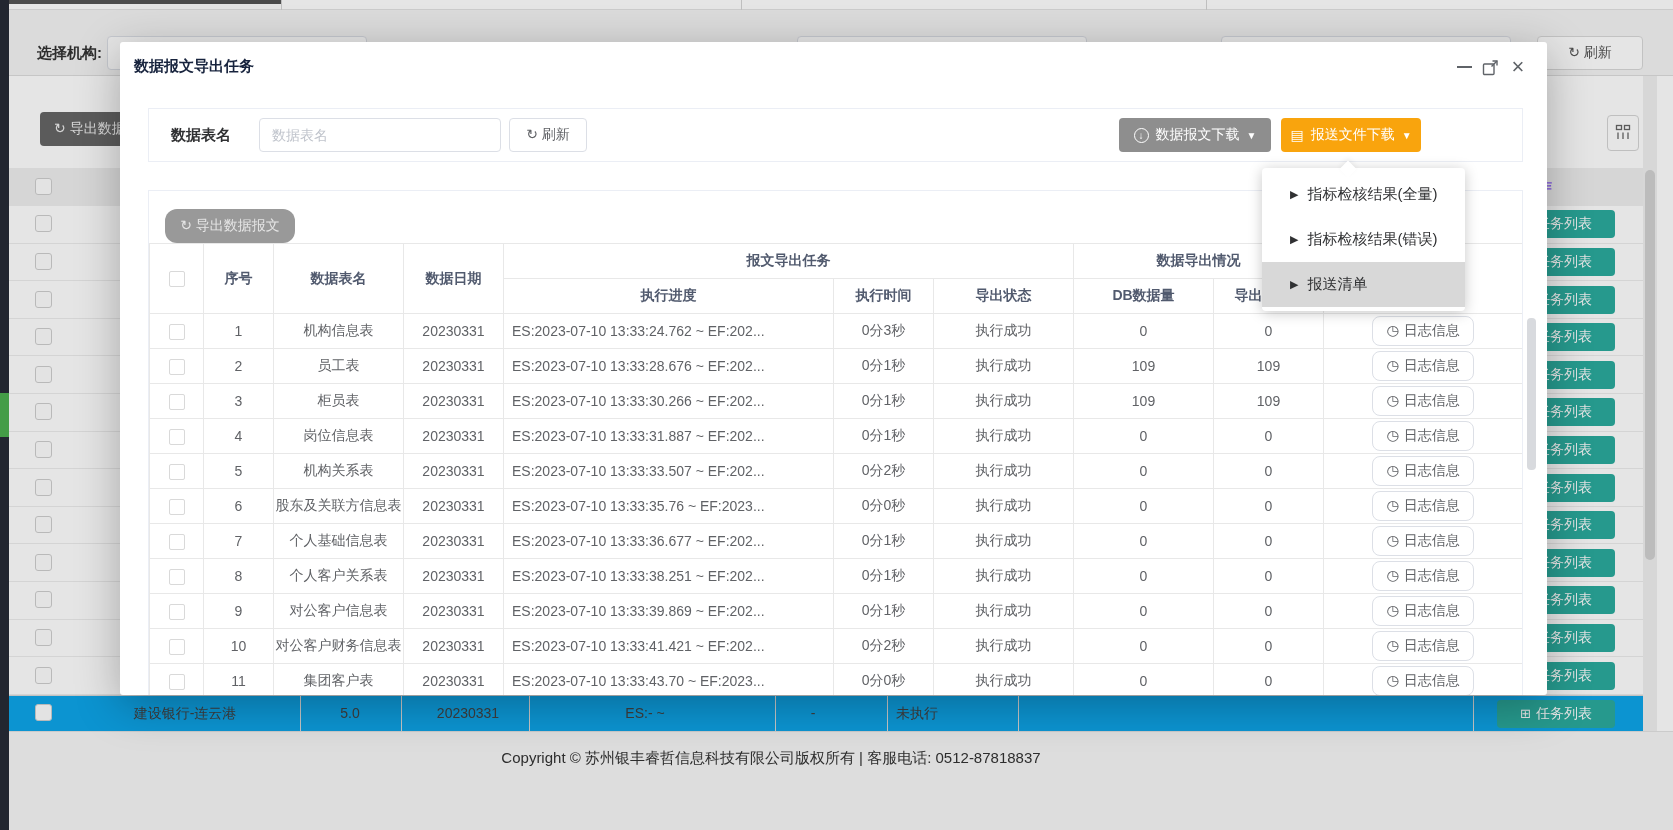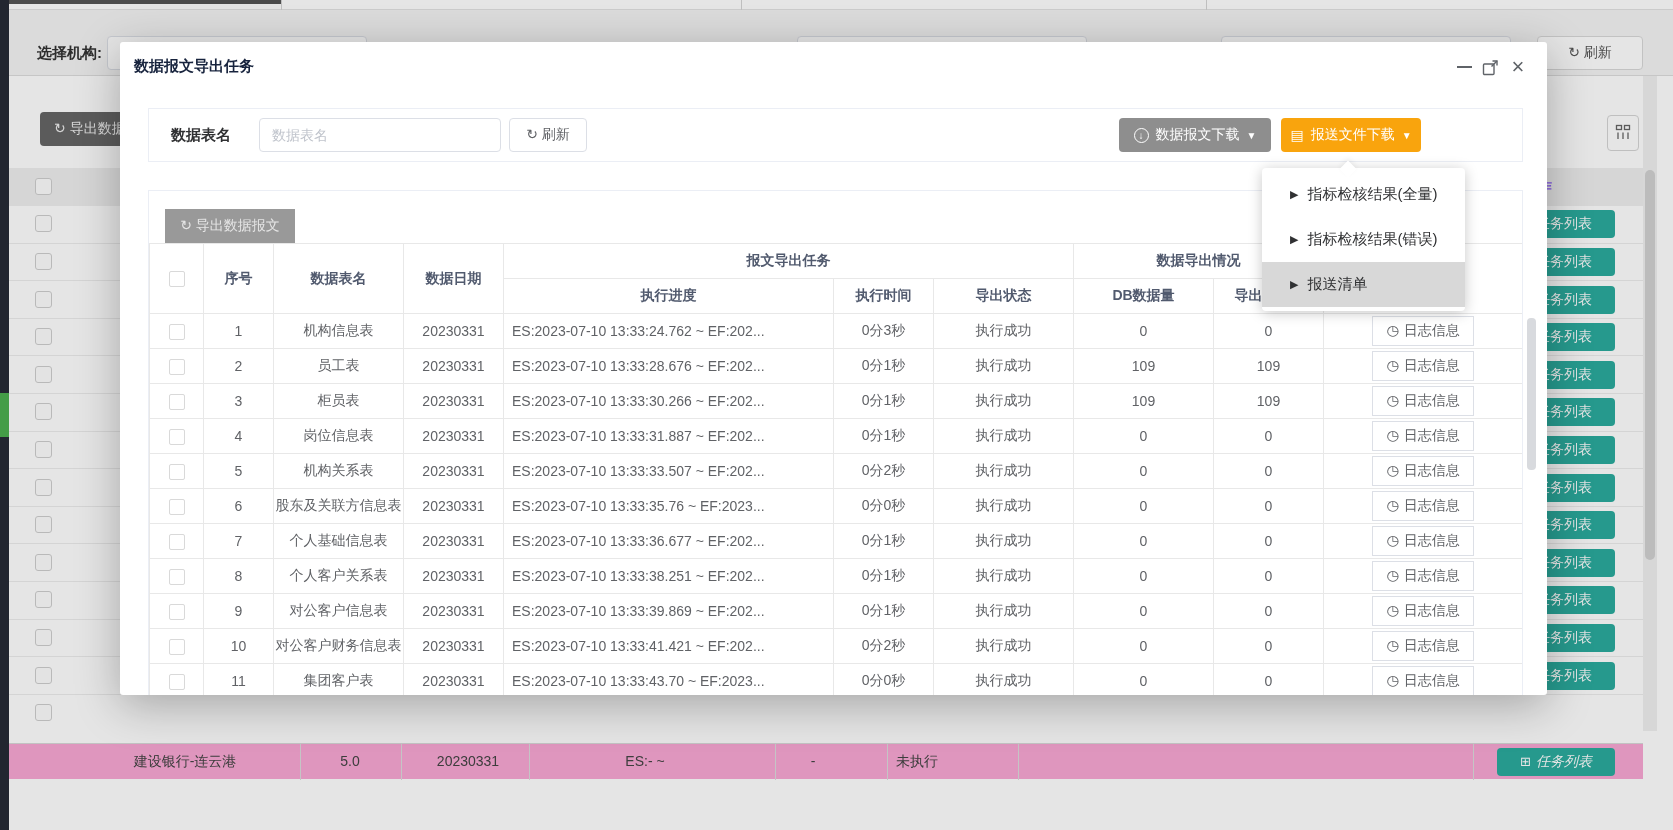--- a/index.html
+++ b/index.html
@@ -28,25 +28,25 @@
   .bg-thead { position:absolute; left:0; top:92px; width:1634px; height:38px; background:#efefef; }
   .bg-op { position:absolute; left:1515px; top:10px; width:90px; font-size:14px; font-weight:bold; color:#8b5cf6; text-align:left; }
   .bg-cb { display:inline-block; width:17px; height:17px; border:1px solid #cfcfcf; border-radius:3px; background:#fdfdfd; }
   .bg-thead .bg-cb { position:absolute; left:26px; top:10px; }
   .bg-rows { position:absolute; left:0; top:130px; width:1634px; height:489px; display:flex; flex-direction:column; }
   .bg-row { position:relative; flex:1; border-bottom:1px solid #ececec; }
   .bg-row .bg-cb { position:absolute; left:26px; top:50%; margin-top:-9px; }
   .task-btn { position:absolute; left:1488px; top:50%; margin-top:-14px; width:118px; height:28px; background:#2bab9d; color:#fff; border:none; border-radius:4px; font-size:14px; cursor:pointer; font-family:inherit; white-space:nowrap; }
   .task-btn .g { margin-right:5px; font-size:13px; }
 
-  .bg-bottom-row { position:absolute; left:0; top:619px; width:1634px; height:36px; background:#f9a8d4; border-top:1px solid #d8d8d8; font-size:14px; color:#444;margin-top:48px; }
+  .bg-bottom-row { position:absolute; left:0; top:619px; width:1634px; height:36px; background:#0ea5e9; border-top:1px solid #d8d8d8; font-size:14px; color:#444; }
   .bcell { position:absolute; top:9px; transform:translateX(-50%); white-space:nowrap; }
   .vline { position:absolute; top:0; width:1px; height:36px; background:#dcdcdc; }
   .pill { position:absolute; left:1041px; top:7px; width:402px; height:21px; background:#d2d2d2; border-radius:11px; color:#fff; font-size:12px; line-height:21px; padding-left:10px; }
-  .bg-bottom-row .task-btn { top:4px; margin-top:0;font-style:italic; }
+  .bg-bottom-row .task-btn { top:4px; margin-top:0; }
 
   .bg-scroll { position:absolute; left:1643px; top:76px; width:14px; height:655px; background:#f0f0f0; }
   .bg-thumb { position:absolute; left:2px; top:94px; width:10px; height:390px; background:#d2d2d2; border-radius:5px; }
 
   .bg-footer { position:absolute; left:9px; top:731px; width:1664px; height:99px; background:#f6f6f6; border-top:1px solid #e3e3e3; text-align:center; padding:17px 140px 0 0; font-size:15px; color:#333; }
 
   
   .overlay { position:absolute; inset:0; background:rgba(0,0,0,0.10); z-index:10; }
 
   
@@ -63,29 +63,29 @@
   .s-input::placeholder { color:#c0c4cc; }
   .s-refresh { position:absolute; left:360px; top:9px; width:78px; height:34px; background:#fff; border:1px solid #dcdfe6; border-radius:4px; font-size:14px; color:#606266; cursor:pointer; font-family:inherit; }
   .dl-btn { position:absolute; top:9px; height:34px; border:none; border-radius:4px; color:#fff; font-size:14px; cursor:pointer; font-family:inherit;
             display:flex; align-items:center; justify-content:center; gap:7px; }
   .dl-gray { left:970px; width:152px; background:#8e8e8e; }
   .dl-orange { left:1132px; width:140px; background:#f9a40d; }
   .circ-dl { display:inline-flex; width:15px; height:15px; border:1px solid #fff; border-radius:50%; font-size:10px; align-items:center; justify-content:center; }
   .caret { font-size:10px; }
 
   .m-table-panel { position:absolute; left:28px; top:148px; width:1375px; height:505px; border:1px solid #ebeef5; border-bottom:none; overflow:hidden; }
-  .m-export-btn { position:absolute; left:16px; top:18px; width:130px; height:34px; background:#999; color:#e5e5e5; border:none; border-radius:0; font-size:14px; font-family:inherit; cursor:not-allowed; }
+  .m-export-btn { position:absolute; left:16px; top:18px; width:130px; height:34px; background:#999; color:#e5e5e5; border:none; border-radius:12px; font-size:14px; font-family:inherit; cursor:not-allowed; }
   .mtab { position:absolute; left:0; top:52px; width:1373px; border-collapse:collapse; table-layout:fixed; }
   .mtab th,.mtab td { border:1px solid #e8e8e8; height:35px; font-size:14px; color:#606266; text-align:center; padding:0; overflow:hidden; white-space:nowrap; }
   .mtab th { color:#515a6e; font-weight:bold; }
   th.h-out { padding-right:40px; }
   td.c-prog { text-align:left; padding:0 8px; }
   .status-ok { color:#47a445; }
   .m-cb { display:inline-block; width:16px; height:16px; border:1px solid #d9d9d9; border-radius:2px; background:#fff; vertical-align:middle; }
-  .log-btn { height:30px; padding:0 13px; background:#fff; border:1px solid #dcdfe6; border-radius:0; font-size:14px; color:#606266; cursor:pointer; font-family:inherit; }
+  .log-btn { height:30px; padding:0 13px; background:#fff; border:1px solid #dcdfe6; border-radius:8px; font-size:14px; color:#606266; cursor:pointer; font-family:inherit; }
   .log-btn .ck { margin-right:5px; }
   .m-scroll-thumb { position:absolute; left:1407px; top:276px; width:9px; height:152px; background:#d8dade; border-radius:4px; }
 
   
   .dropdown { position:absolute; left:1262px; top:168px; width:203px; z-index:40; background:#fff; border-radius:4px;
               box-shadow:0 2px 14px rgba(0,0,0,0.22); padding:4px 0; }
   .dd-caret { position:absolute; left:80px; top:-5px; width:12px; height:12px; background:#fff; transform:rotate(45deg); box-shadow:-2px -2px 5px rgba(0,0,0,0.06); }
   .dd-item { position:relative; height:45px; display:flex; align-items:center; padding-left:28px; gap:9px; font-size:15px; color:#303133; cursor:pointer; }
   .dd-item .arr { font-size:11px; }
   .dd-item.active { background:#d8d8d8; }
@@ -220,20 +220,23 @@
         <button class="task-btn"><span class="g">⊞</span><span>任务列表</span></button>
       </div>
 
       <span class="bg-cb" style="position:absolute; left:26px; top:628px"></span>
     </div>
 
     <div class="bg-scroll">
       <div class="bg-thumb"></div>
     </div>
 
+    <div class="bg-footer">
+      <span>Copyright © 苏州银丰睿哲信息科技有限公司版权所有 | 客服电话: 0512-87818837</span>
+    </div>
   </div>
 
   <div class="overlay"></div>
 
   <div class="modal">
     <div class="m-title">数据报文导出任务</div>
 
     <div class="win-ico win-min">
         <span class="min-bar"></span>
       </div>

